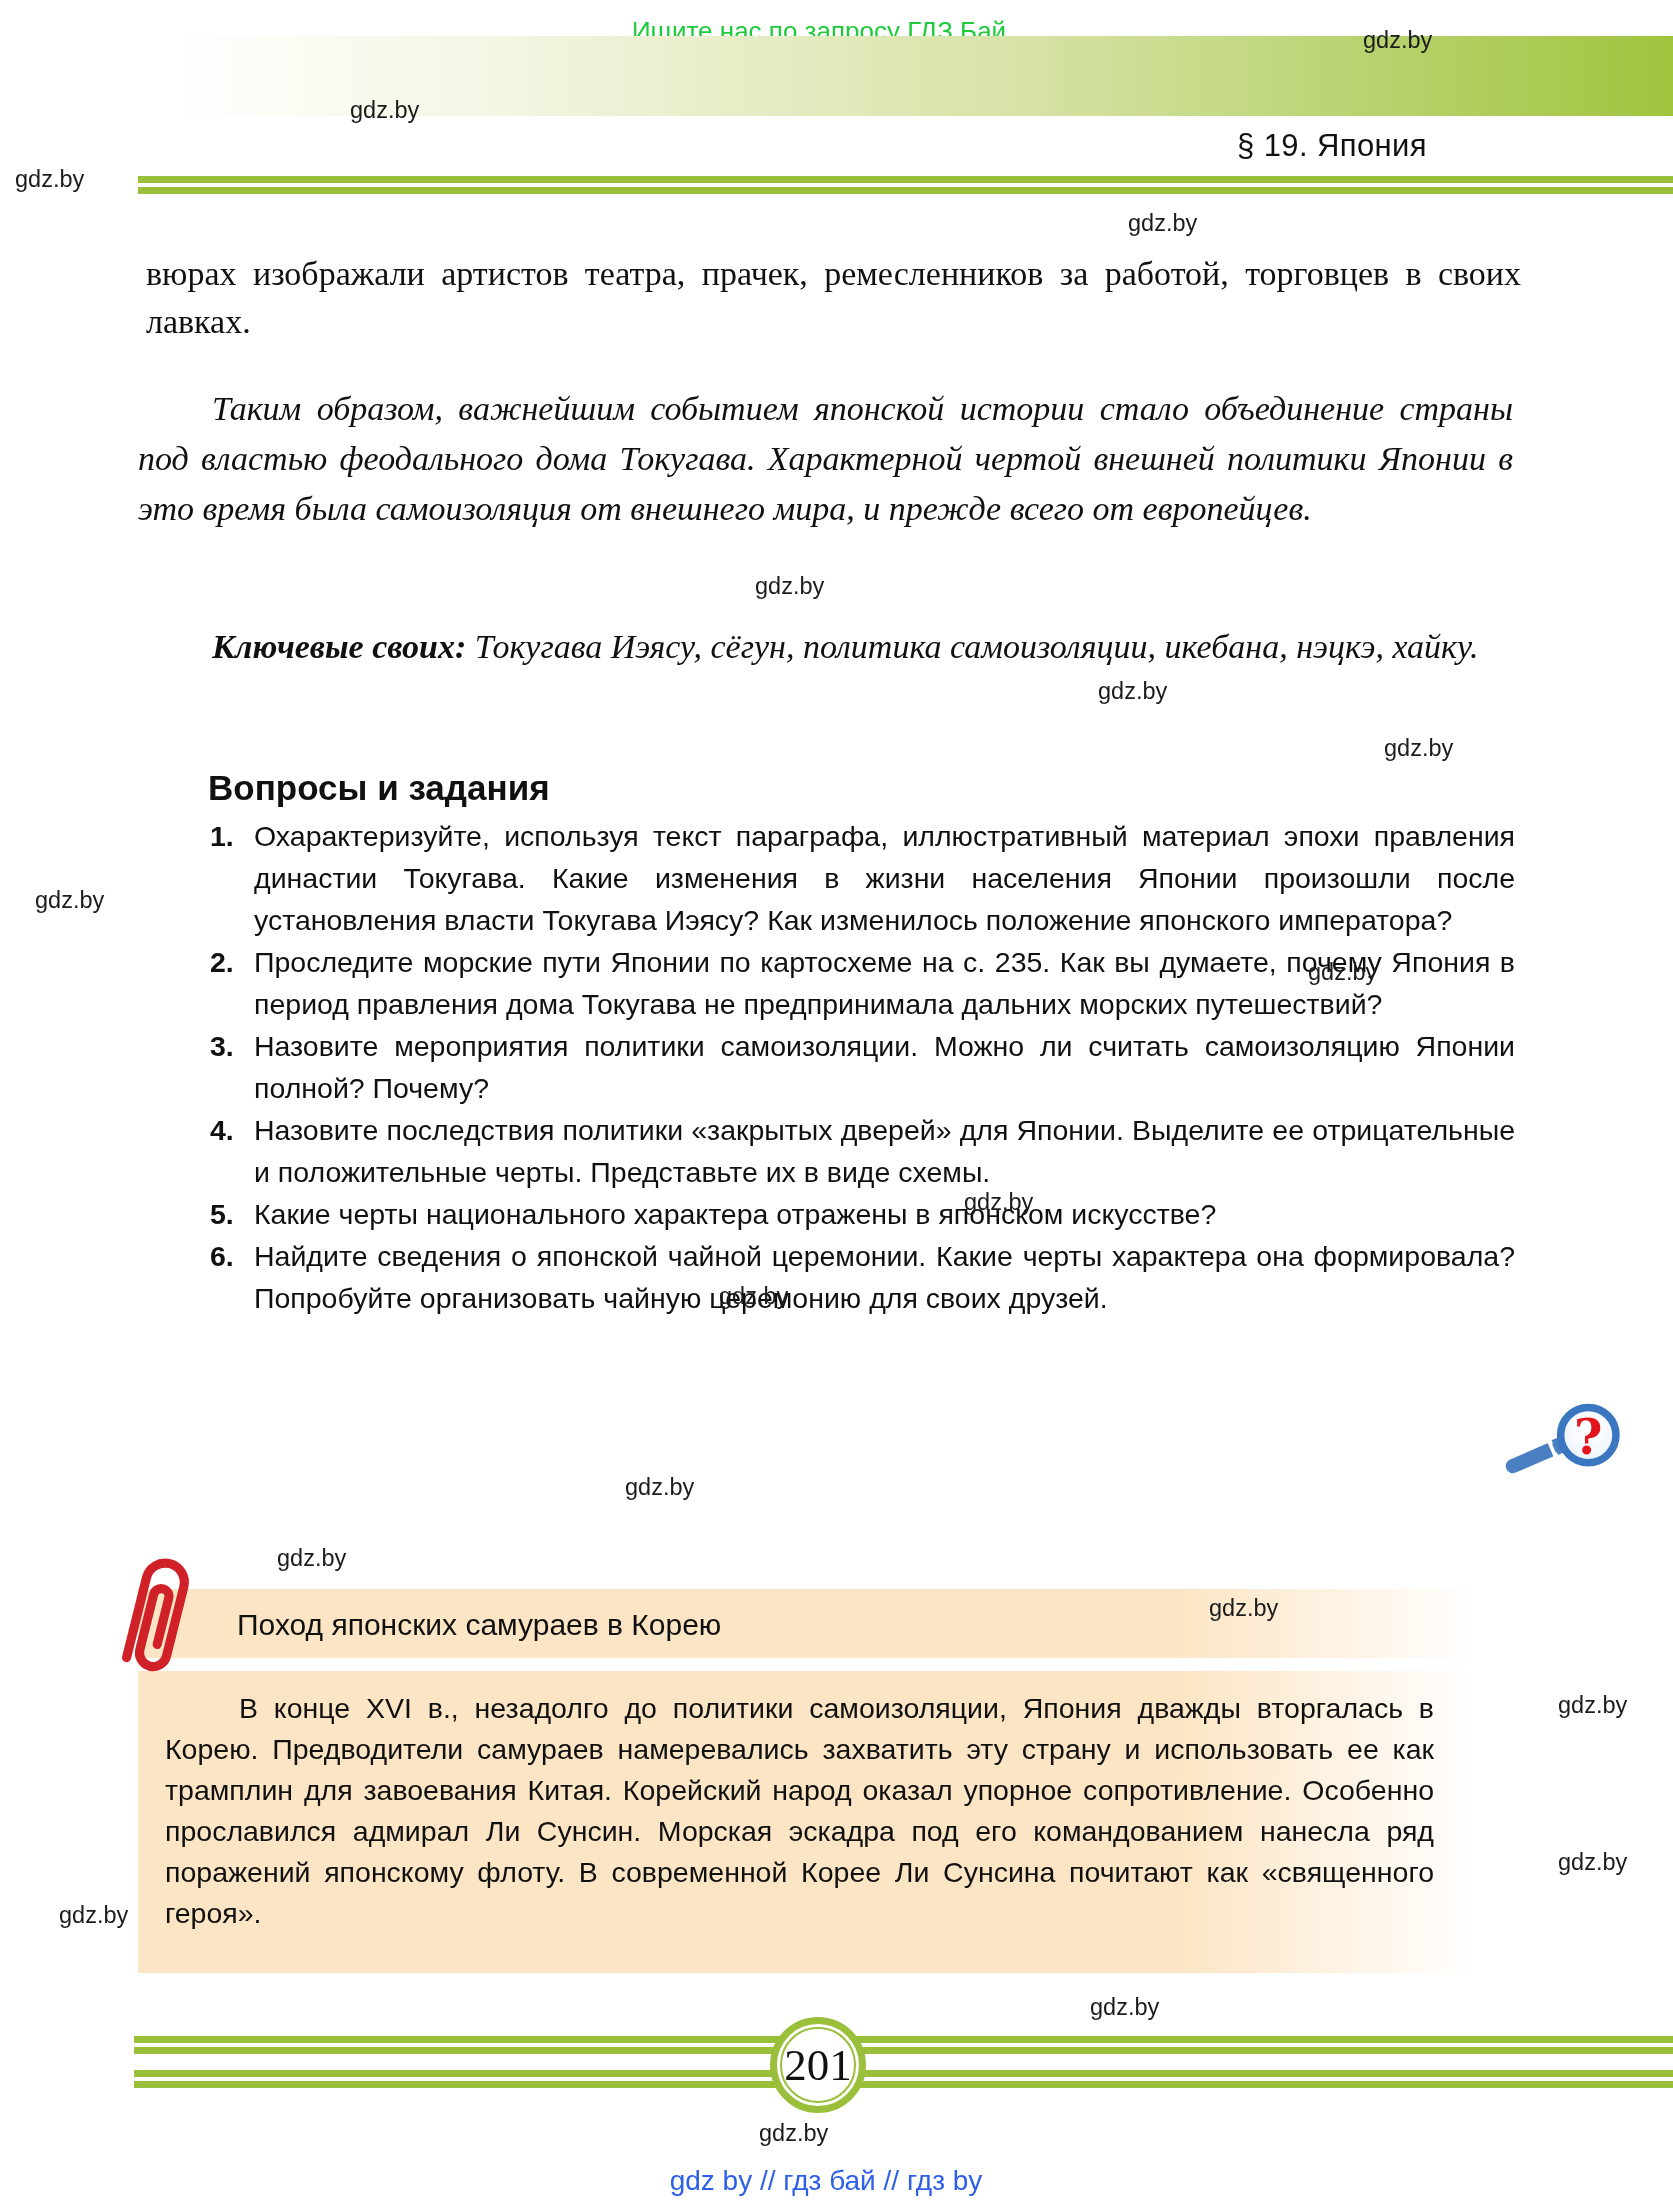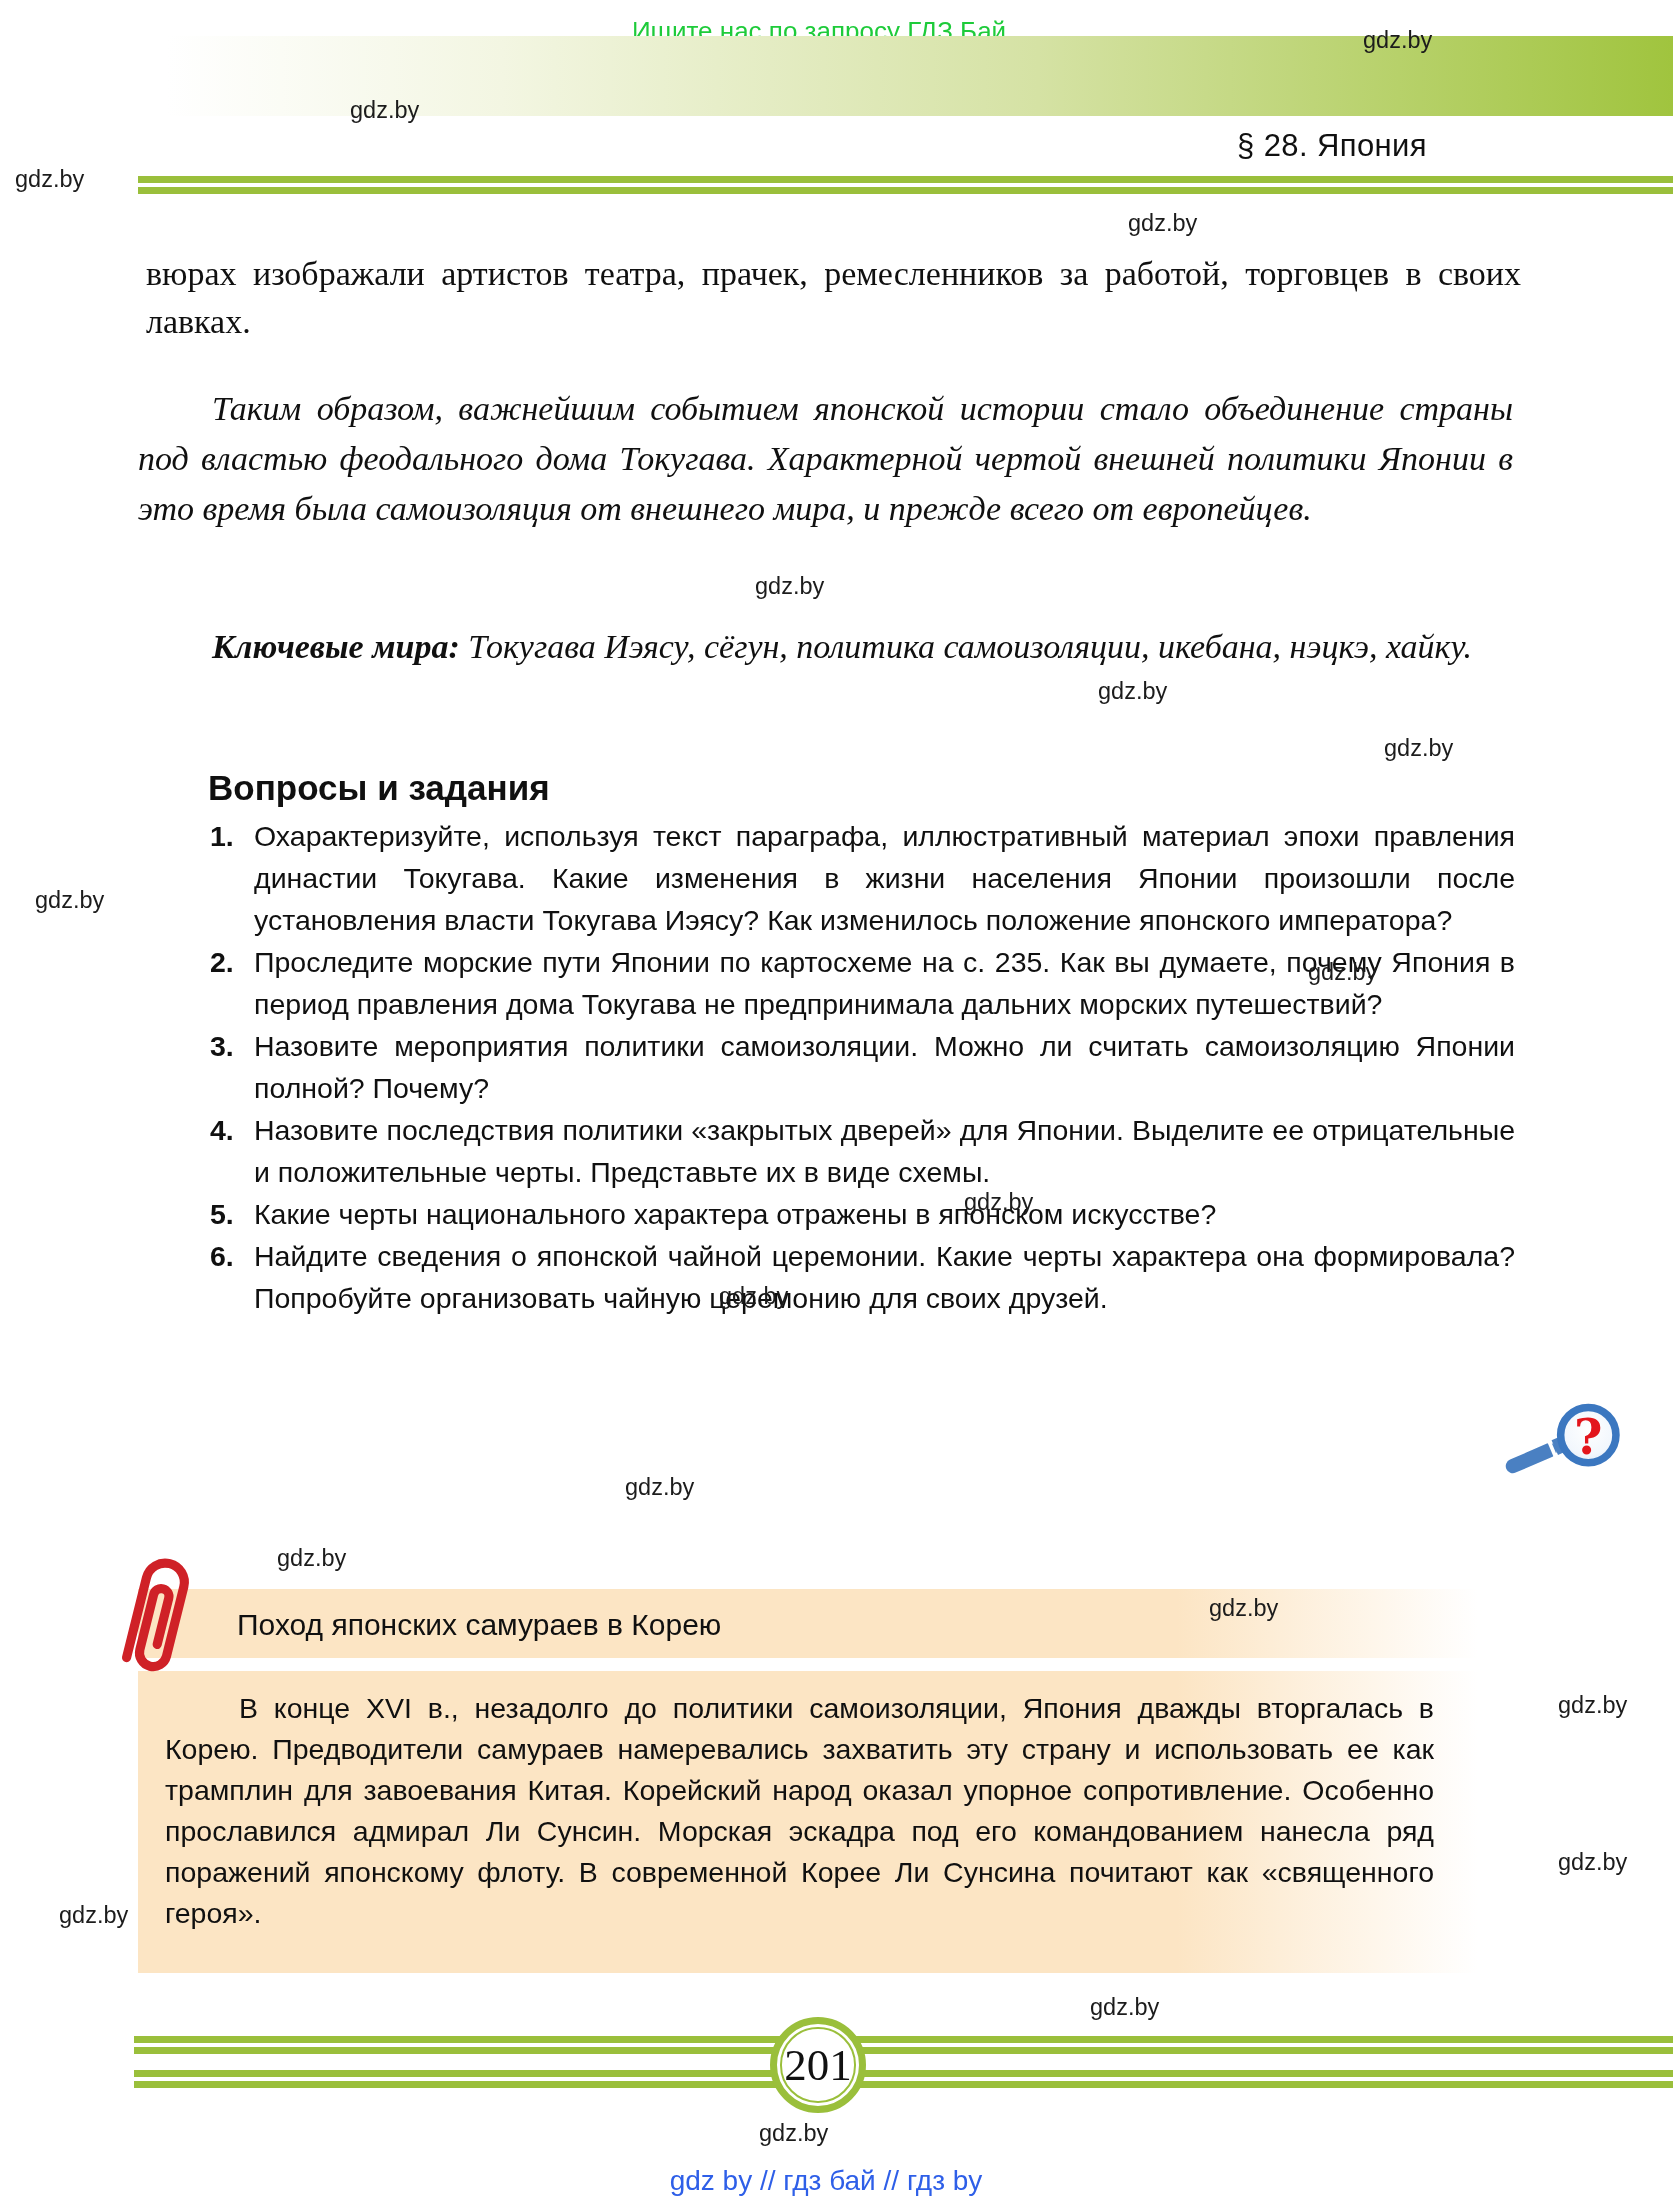--- a/index.html
+++ b/index.html
@@ -99,30 +99,30 @@
 </style>
 </head>
 <body>
 
 <div class="page">
 
   <div id="promo">Ищите нас по запросу ГДЗ Бай</div>
 
   <div id="band"></div>
 
-  <div id="section-title">§ 28. Япония</div>
+  <div id="section-title">§ 19. Япония</div>
 
   <div class="rule" id="rule-t1"></div>
   <div class="rule" id="rule-t2"></div>
 
   <div id="para-tail" class="serif">вюрах изображали артистов театра, прачек, ремесленников за работой, торговцев в своих лавках.</div>
 
   <div id="para-summary" class="serif">Таким образом, важнейшим событием японской истории стало объединение страны под властью феодального дома Токугава. Характерной чертой внешней политики Японии в это время была самоизоляция от внешнего мира, и прежде всего от европейцев.</div>
 
-  <div id="keywords" class="serif"><span class="kw-label">Ключевые мира:</span> <span>Токугава Иэясу, сёгун, политика самоизоляции, икебана, нэцкэ, хайку.</span></div>
+  <div id="keywords" class="serif"><span class="kw-label">Ключевые своих:</span> <span>Токугава Иэясу, сёгун, политика самоизоляции, икебана, нэцкэ, хайку.</span></div>
 
   <div id="q-heading">Вопросы и задания</div>
 
   <div id="q-list">
       <div class="q-item"><span class="q-num">1.</span><span class="q-text">Охарактеризуйте, используя текст параграфа, иллюстративный материал эпохи правления династии Токугава. Какие изменения в жизни населения Японии произошли после установления власти Токугава Иэясу? Как изменилось положение японского императора?</span></div>
       <div class="q-item"><span class="q-num">2.</span><span class="q-text">Проследите морские пути Японии по картосхеме на с. 235. Как вы думаете, почему Япония в период правления дома Токугава не предпринимала дальних морских путешествий?</span></div>
       <div class="q-item"><span class="q-num">3.</span><span class="q-text">Назовите мероприятия политики самоизоляции. Можно ли считать самоизоляцию Японии полной? Почему?</span></div>
       <div class="q-item"><span class="q-num">4.</span><span class="q-text">Назовите последствия политики «закрытых дверей» для Японии. Выделите ее отрицательные и положительные черты. Представьте их в виде схемы.</span></div>
       <div class="q-item"><span class="q-num">5.</span><span class="q-text">Какие черты национального характера отражены в японском искусстве?</span></div>
       <div class="q-item"><span class="q-num">6.</span><span class="q-text">Найдите сведения о японской чайной церемонии. Какие черты характера она формировала? Попробуйте организовать чайную церемонию для своих друзей.</span></div>

